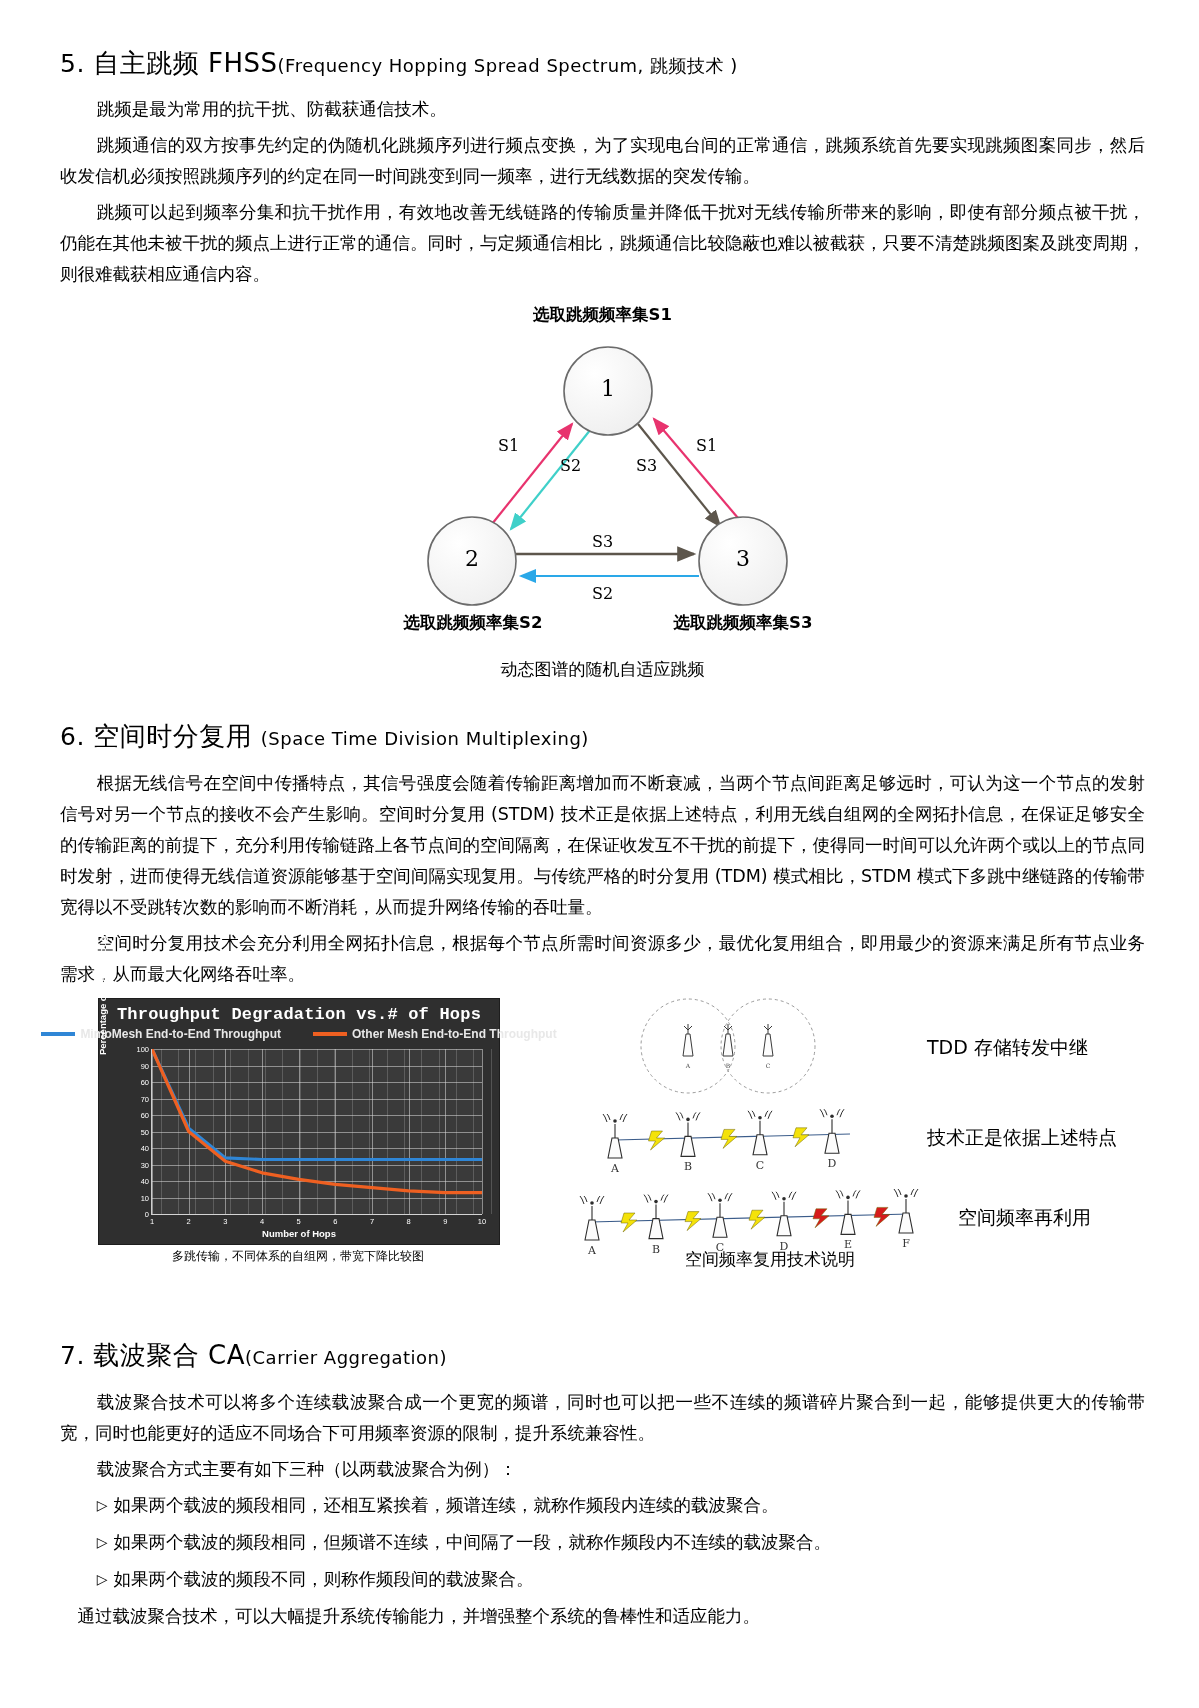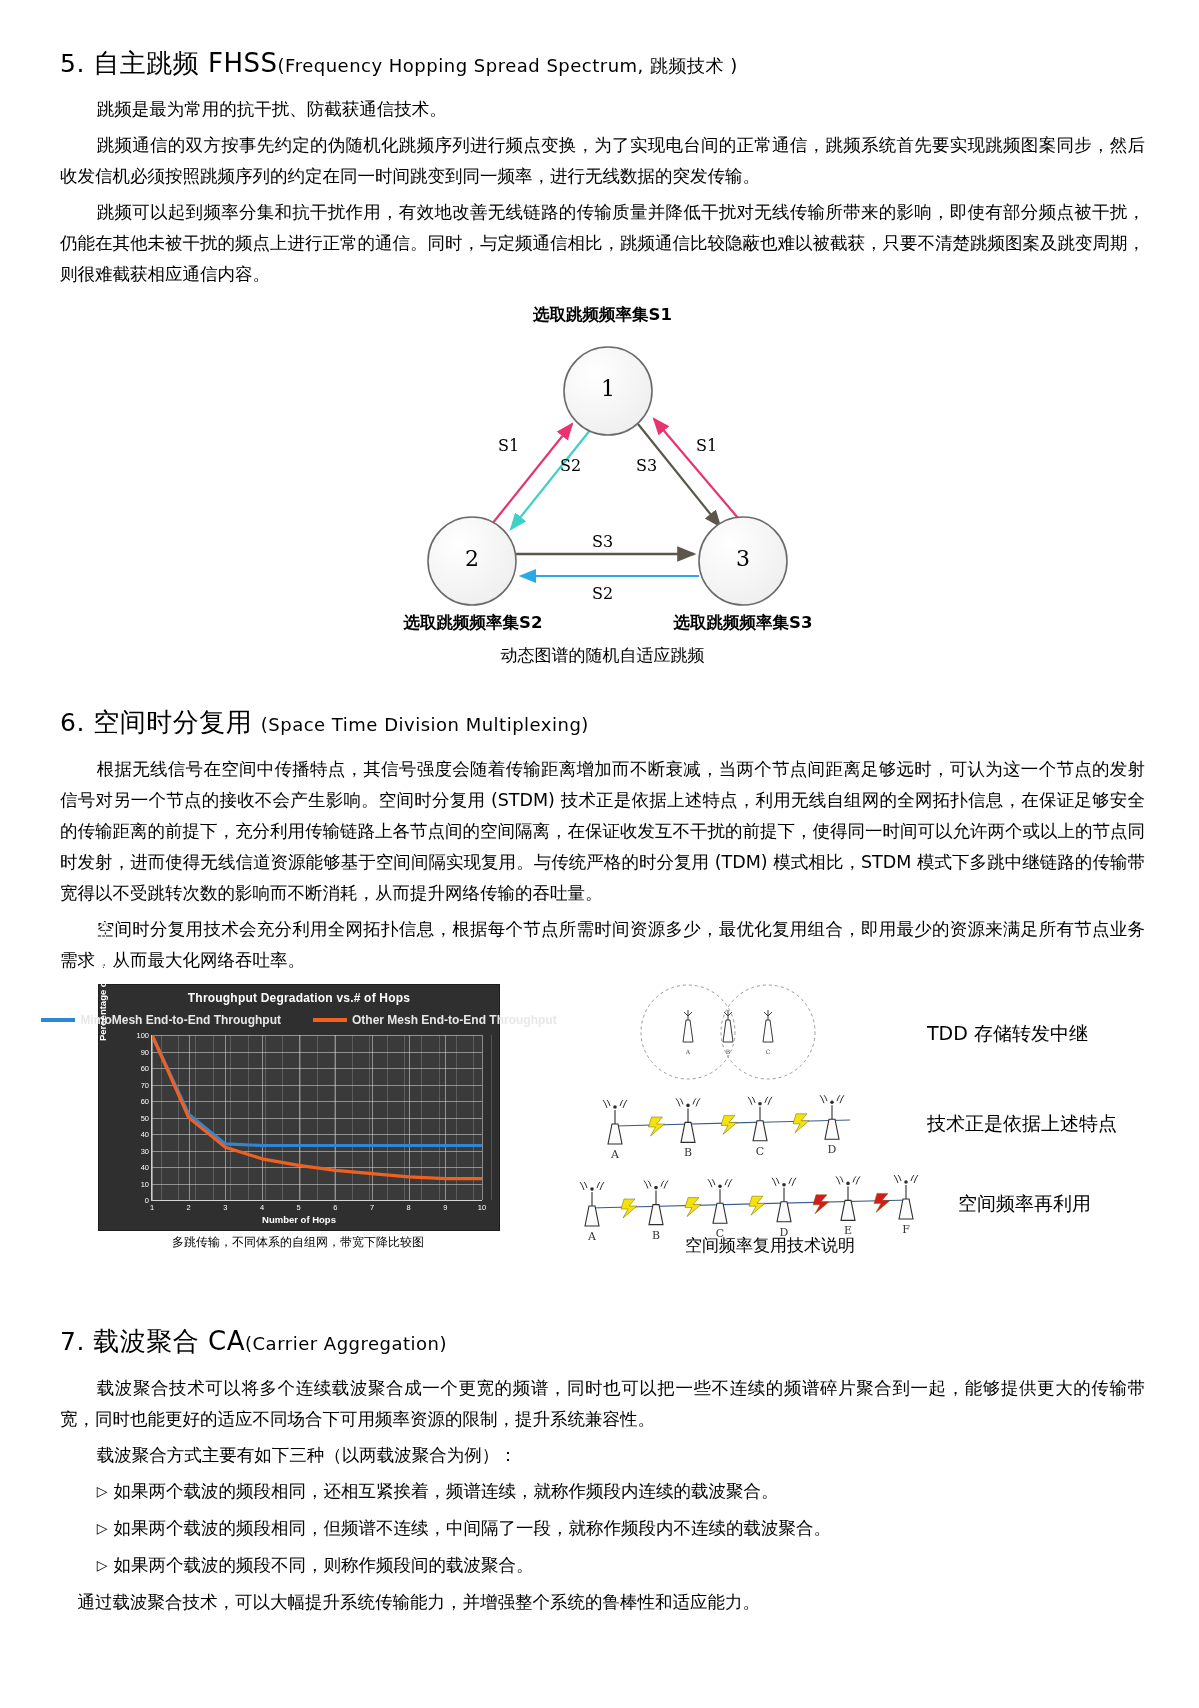--- a/index.html
+++ b/index.html
@@ -59,22 +59,22 @@
   .fig6{position:relative;width:1085px;height:300px;}
   .chart-box{
     position:absolute;left:38px;top:0;
     width:400px;height:245px;
     background:#2f2f2f;
     border:1px solid #1d1d1d;
   }
   .chart-title{
     position:absolute;left:0;top:6px;width:100%;
     text-align:center;color:#fff;
-    font-size:12px;font-weight:bold;
-    font-family:Liberation Sans, sans-serif;
+    font-size:17px;font-weight:bold;
+    font-family:Liberation Mono, monospace;
     letter-spacing:0.2px;
   }
   .legend{
     position:absolute;top:28px;left:0;width:100%;
     display:flex;justify-content:center;gap:32px;
     color:#e8e8e8;font-size:12px;font-weight:bold;
     font-family:"Liberation Sans",sans-serif;
   }
   .legend .li{display:flex;align-items:center;gap:5px;white-space:nowrap;}
   .legend .sw{width:34px;height:3.5px;display:block;}
@@ -189,21 +189,21 @@
     <div style="position:absolute;left:500px;top:152px;font-size:16px;font-family:'DejaVu Serif',serif;">S2</div>
     <div style="position:absolute;left:576px;top:152px;font-size:16px;font-family:'DejaVu Serif',serif;">S3</div>
     <div style="position:absolute;left:636px;top:132px;font-size:16px;font-family:'DejaVu Serif',serif;">S1</div>
     <div style="position:absolute;left:532px;top:228px;font-size:16px;font-family:'DejaVu Serif',serif;">S3</div>
     <div style="position:absolute;left:532px;top:280px;font-size:16px;font-family:'DejaVu Serif',serif;">S2</div>
 
     <div style="position:absolute;left:288px;top:308px;width:250px;text-align:center;font-size:16.5px;font-weight:bold;">选取跳频频率集S2</div>
     <div style="position:absolute;left:558px;top:308px;width:250px;text-align:center;font-size:16.5px;font-weight:bold;">选取跳频频率集S3</div>
   </div>
 
-  <div class="fig-cap" style="margin-top:5px;width:1085px;">动态图谱的随机自适应跳频</div>
+  <div class="fig-cap" style="margin-top:19px;width:1085px;">动态图谱的随机自适应跳频</div>
 
   <div style="height:38px"></div>
   <div class="h-sec">
     <span class="num">6.</span>
     <span class="cn">空间时分复用</span>
     <span class="en">(Space Time Division Multiplexing)</span>
   </div>
 
   <div style="height:14px"></div>
   <p class="para indent">根据无线信号在空间中传播特点，其信号强度会随着传输距离增加而不断衰减，当两个节点间距离足够远时，可认为这一个节点的发射信号对另一个节点的接收不会产生影响。空间时分复用 (STDM) 技术正是依据上述特点，利用无线自组网的全网拓扑信息，在保证足够安全的传输距离的前提下，充分利用传输链路上各节点间的空间隔离，在保证收发互不干扰的前提下，使得同一时间可以允许两个或以上的节点同时发射，进而使得无线信道资源能够基于空间间隔实现复用。与传统严格的时分复用 (TDM) 模式相比，STDM 模式下多跳中继链路的传输带宽得以不受跳转次数的影响而不断消耗，从而提升网络传输的吞吐量。</p>

